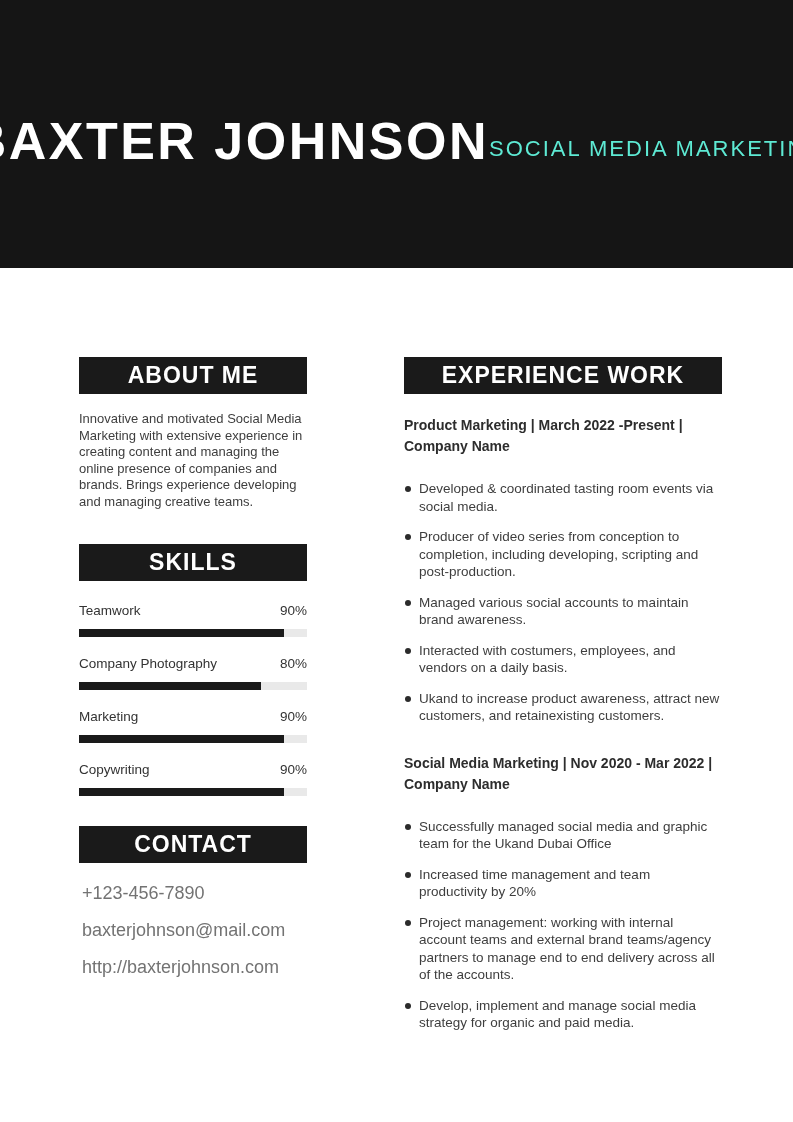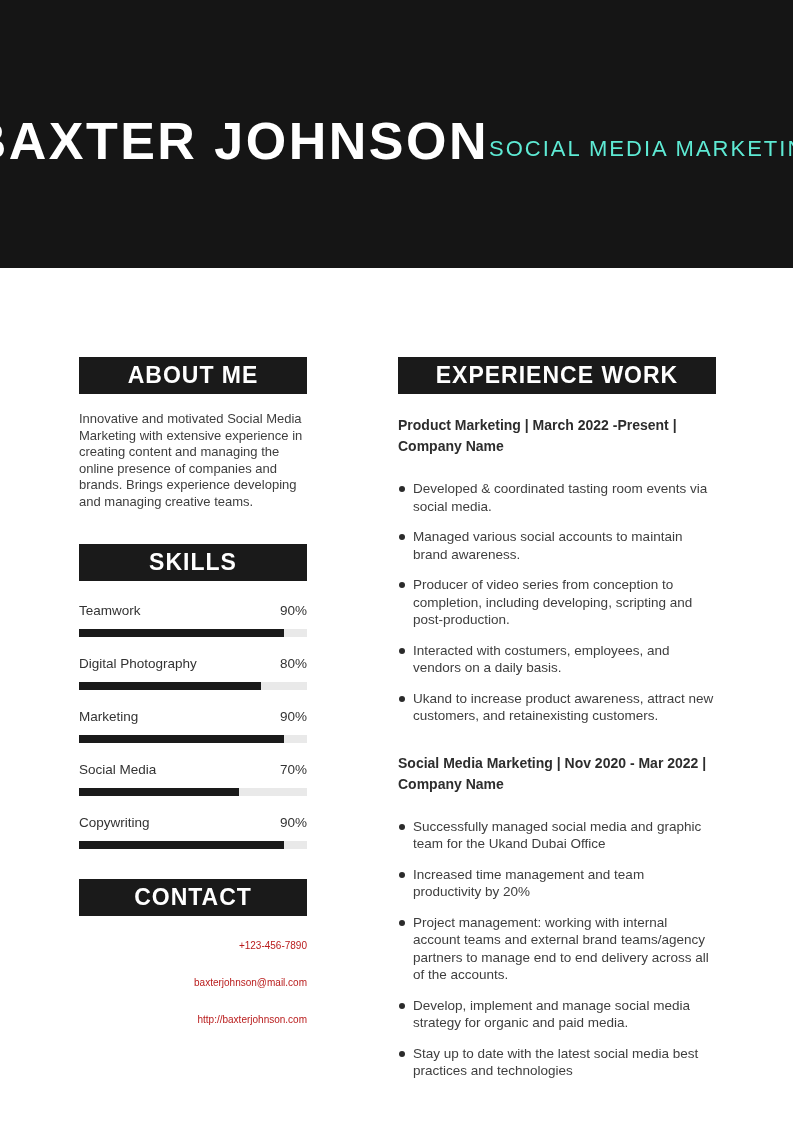--- a/index.html
+++ b/index.html
@@ -34,20 +34,21 @@
     font-weight:400;
     letter-spacing:2px;
     color:#5eead4;
     white-space:nowrap;
   }
 
   
   .content {
     display:flex;
     padding:89px 78px 0 79px;
+    gap:6px;
   }
   .left-col  { width:228px; flex:none; }
   .right-col { width:318px; flex:none; margin-left:91px; }
 
   .section-head {
     background:#1a1a1a;
     color:#ffffff;
     height:37px;
     display:flex;
     align-items:center;
@@ -86,25 +87,24 @@
   }
   .skill-fill {
     height:100%;
     background:#1a1a1a;
   }
 
   
   .contact-head { margin-top:30px; }
   .contact-item {
     margin-top:23px;
-    font-size:10px;
+    font-size:18px;
     line-height:14px;
-    color:#b91c1c;
+    color:#737373;
     padding-left:3px;
-    text-align:right;
   }
 
   
   .job-title {
     margin-top:21px;
     font-size:14px;
     font-weight:600;
     line-height:21px;
     color:#2d2d2d;
   }
@@ -155,47 +155,38 @@
           <span>Teamwork</span>
           <span>90%</span>
         </div>
         <div class="skill-bar">
           <div class="skill-fill" style="width: 90%;"></div>
         </div>
       </div>
 
       <div class="skill">
         <div class="skill-row">
-          <span>Digital Photography</span>
+          <span>Company Photography</span>
           <span>80%</span>
         </div>
         <div class="skill-bar">
           <div class="skill-fill" style="width: 80%;"></div>
         </div>
       </div>
 
       <div class="skill">
         <div class="skill-row">
           <span>Marketing</span>
           <span>90%</span>
         </div>
         <div class="skill-bar">
           <div class="skill-fill" style="width: 90%;"></div>
         </div>
       </div>
 
-      <div class="skill">
-        <div class="skill-row">
-          <span>Social Media</span>
-          <span>70%</span>
-        </div>
-        <div class="skill-bar">
-          <div class="skill-fill" style="width: 70%;"></div>
-        </div>
-      </div>
 
       <div class="skill">
         <div class="skill-row">
           <span>Copywriting</span>
           <span>90%</span>
         </div>
         <div class="skill-bar">
           <div class="skill-fill" style="width: 90%;"></div>
         </div>
       </div>
@@ -212,33 +203,32 @@
   </section>
 
   <section class="right-col">
 
     <div class="section-head">EXPERIENCE WORK</div>
 
     <article class="job">
       <div class="job-title">Product Marketing | March 2022 -Present | Company Name</div>
       <ul class="job-bullets">
         <li>Developed &amp; coordinated tasting room events via social media.</li>
+        <li>Producer of video series from conception to completion, including developing, scripting and post-production.</li>
         <li>Managed various social accounts to maintain brand awareness.</li>
-        <li>Producer of video series from conception to completion, including developing, scripting and post-production.</li>
         <li>Interacted with costumers, employees, and vendors on a daily basis.</li>
         <li>Ukand to increase product awareness, attract new customers, and retainexisting customers.</li>
       </ul>
     </article>
 
     <article class="job">
       <div class="job-title">Social Media Marketing | Nov 2020 - Mar 2022 | Company Name</div>
       <ul class="job-bullets">
         <li>Successfully managed social media and graphic team for the Ukand Dubai Office</li>
         <li>Increased time management and team productivity by 20%</li>
         <li>Project management: working with internal account teams and external brand teams/agency partners to manage end to end delivery across all of the accounts.</li>
         <li>Develop, implement and manage social media strategy for organic and paid media.</li>
-        <li>Stay up to date with the latest social media best practices and technologies</li>
       </ul>
     </article>
 
   </section>
 
 </main>
 
 </body></html>

